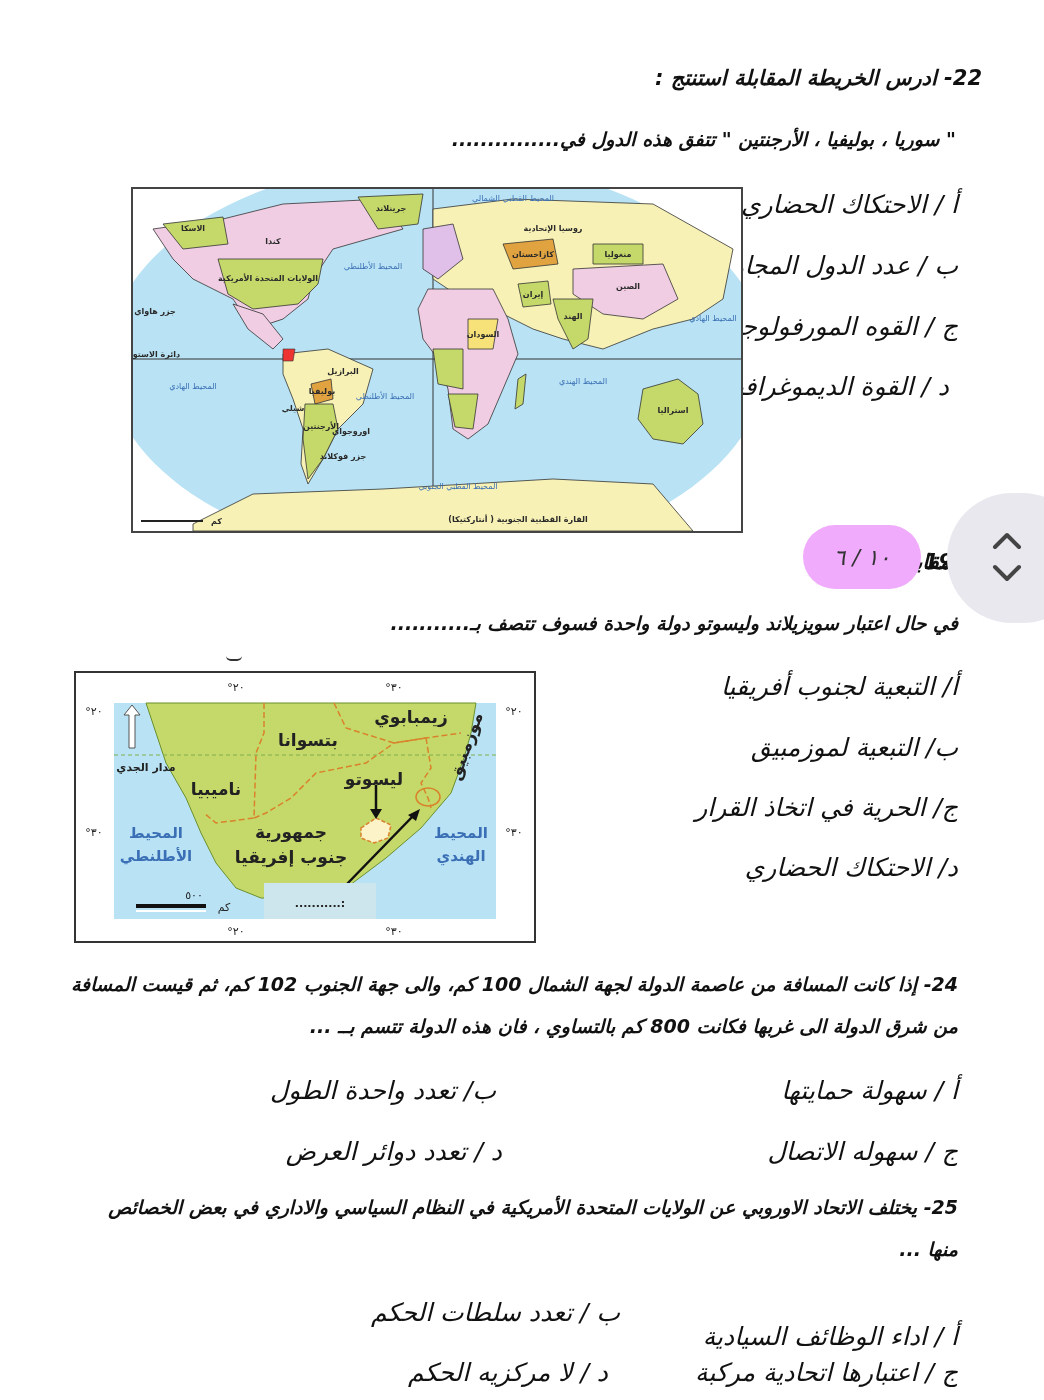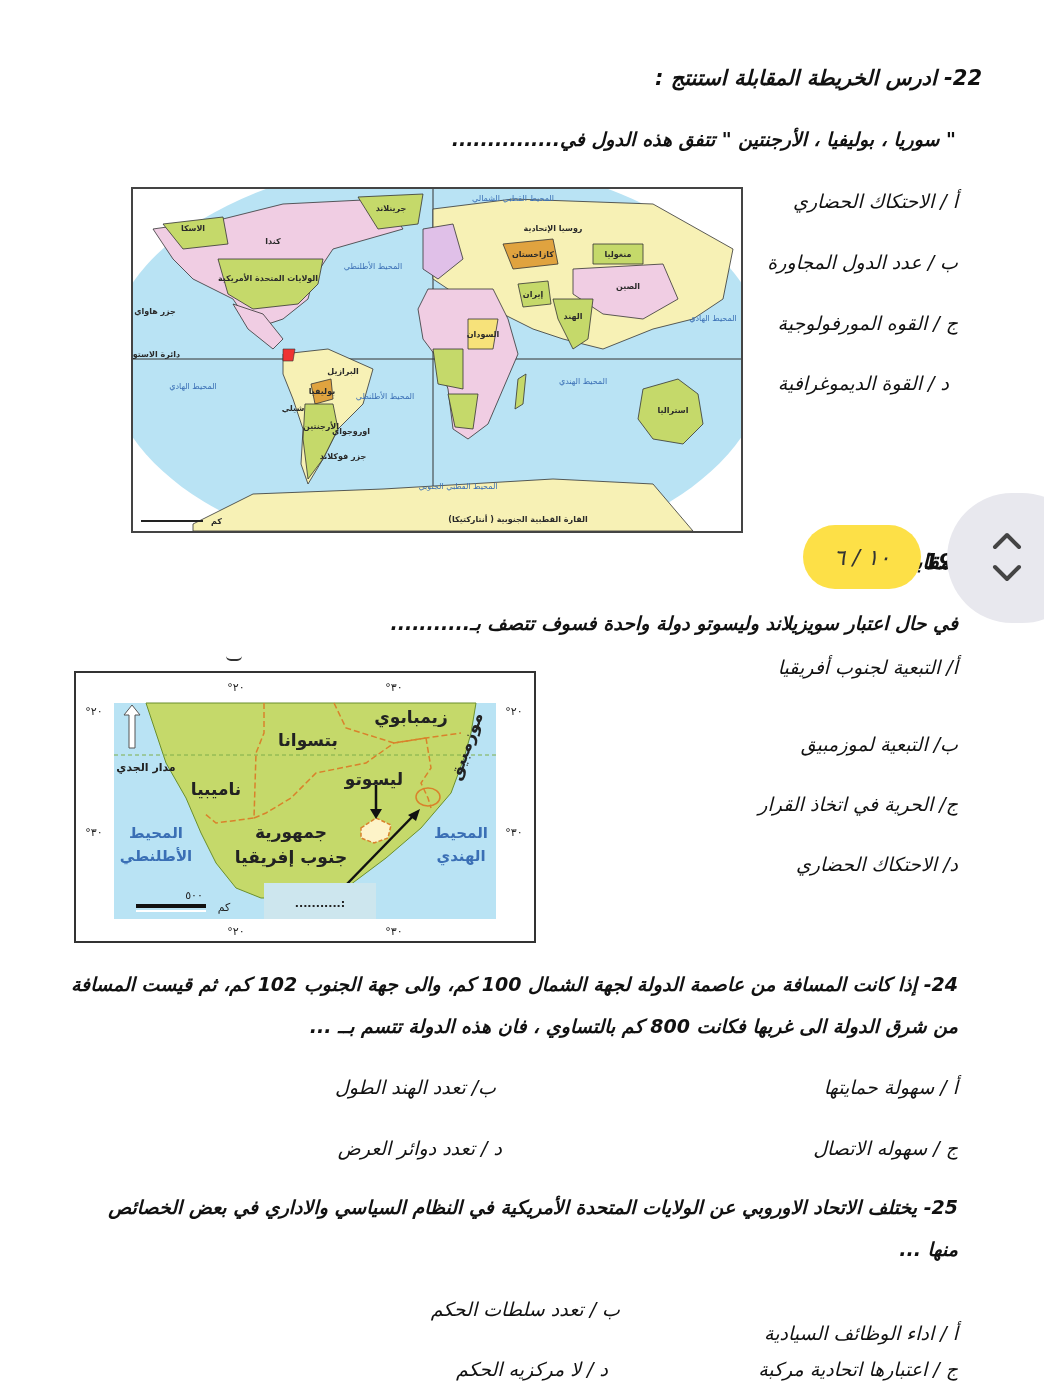--- a/index.html
+++ b/index.html
@@ -4,37 +4,37 @@
 <style>
   html, body { margin:0; padding:0; }
   body {
     width:1044px; height:1400px; background:#ffffff; position:relative; overflow:hidden;
     font-family:"DejaVu Sans","Liberation Sans",sans-serif; color:#111;
   }
   .abs { position:absolute; }
   .rtl { direction:rtl; unicode-bidi:plaintext; white-space:nowrap;font-style:italic; }
   .qtitle { font-weight:bold; font-size:21px; }
   .qline { font-weight:bold; font-size:19px; }
-  .opt { font-size:19px; }
+  .opt { font-size:25px; }
 
   
   .worldmap { left:131px; top:187px; width:608px; height:342px; border:2px solid #444; background:#fff; overflow:hidden; }
   .worldmap svg { display:block; }
   .wm-label { font-size:8px; fill:#2a2a2a; font-weight:bold; font-family:"DejaVu Sans",sans-serif; }
   .wm-ocean { font-size:8px; fill:#3a6fb5; font-family:"DejaVu Sans",sans-serif; }
 
   
   .safmap { left:74px; top:671px; width:458px; height:268px; border:2px solid #333; background:#fff; }
   .saf-label { font-size:17px; font-weight:bold; fill:#222; font-family:"DejaVu Sans",sans-serif; }
   .saf-ocean { font-size:15px; font-weight:bold; fill:#3a6fb5; font-family:"DejaVu Sans",sans-serif; }
   .saf-deg { font-size:11px; fill:#222; font-family:"DejaVu Sans",sans-serif; }
 
   
   .pill {
-    left:803px; top:525px; width:118px; height:64px; border-radius:32px; background:#fde047;
+    left:803px; top:525px; width:118px; height:64px; border-radius:32px; background:#f0abfc;
     display:flex; align-items:center; justify-content:center; font-size:22px; color:#333;
   }
   .scroller {
     left:947px; top:493px; width:140px; height:130px; border-radius:65px; background:#e8e8ee;
   }
 </style>
 </head>
 <body>
 
 <div class="abs rtl qtitle" style="right:62px; top:66px;">22- ادرس الخريطة المقابلة استنتج :</div>
@@ -118,21 +118,21 @@
 </div>
 
 <div class="abs rtl qtitle" style="right:62px; top:550px;">
   <span>ة المقابلة استنتج :</span>
   <span style="display:inline-block; width:120px;"></span>
 </div>
 <div class="abs rtl qtitle" style="left:924px; top:550px;">19</div>
 
 <div class="abs rtl qline" style="right:86px; top:612px;">في حال اعتبار سويزيلاند وليسوتو دولة واحدة فسوف تتصف بـ...........</div>
 
-<div class="abs rtl opt" style="right:86px; top:656px;">أ/ التبعية لجنوب أفريقيا</div>
+<div class="abs rtl opt" style="right:86px; top:672px;">أ/ التبعية لجنوب أفريقيا</div>
 <div class="abs rtl opt" style="right:86px; top:733px;">ب/ التبعية لموزمبيق</div>
 <div class="abs rtl opt" style="right:86px; top:793px;">ج/ الحرية في اتخاذ القرار</div>
 <div class="abs rtl opt" style="right:86px; top:853px;">د/ الاحتكاك الحضاري</div>
 
 <div class="abs" style="left:226px; top:656px; width:16px; height:3px; border-bottom:2px solid #333; border-radius:0 0 8px 8px;"></div>
 <div class="abs safmap">
   <svg width="458" height="268" viewBox="0 0 458 268" xmlns="http://www.w3.org/2000/svg">
     <rect x="38" y="30" width="382" height="216" fill="#b9e3f4"></rect>
 
     <path d="M70,30 L400,30 L395,60 L388,85 L375,120 L345,155 L310,185 L270,215 L230,225 L185,225 L160,215 L140,190 L125,160 L110,125 L90,90 Z" fill="#c5d96a" stroke="#6a8f2d" stroke-width="1"></path>
@@ -184,21 +184,21 @@
     <text class="saf-ocean" x="80" y="188" text-anchor="middle">الأطلنطي</text>
     <text class="saf-ocean" x="385" y="165" text-anchor="middle">المحيط</text>
     <text class="saf-ocean" x="385" y="188" text-anchor="middle">الهندي</text>
   </svg>
 </div>
 
 <div class="abs rtl qline" style="right:86px; top:973px;">24- إذا كانت المسافة من عاصمة الدولة لجهة الشمال 100 كم، والى جهة الجنوب 102 كم،  ثم قيست المسافة</div>
 <div class="abs rtl qline" style="right:86px; top:1015px;">من شرق الدولة الى غربها فكانت 800 كم بالتساوي ، فان هذه الدولة تتسم  بــ ...</div>
 
 <div class="abs rtl opt" style="right:86px; top:1076px;">أ / سهولة حمايتها</div>
-<div class="abs rtl opt" style="right:548px; top:1076px;">ب/ تعدد الهند الطول</div>
+<div class="abs rtl opt" style="right:548px; top:1076px;">ب/ تعدد واحدة الطول</div>
 <div class="abs rtl opt" style="right:86px; top:1137px;">ج / سهوله الاتصال</div>
 <div class="abs rtl opt" style="right:542px; top:1137px;">د / تعدد دوائر العرض</div>
 
 <div class="abs rtl qline" style="right:86px; top:1196px;">25- يختلف الاتحاد الاوروبي عن الولايات المتحدة الأمريكية في النظام السياسي والاداري في بعض الخصائص</div>
 <div class="abs rtl qline" style="right:86px; top:1238px;">منها ...</div>
 
 <div class="abs rtl opt" style="right:86px; top:1298px;margin-top:24px;">أ / اداء الوظائف السيادية</div>
 <div class="abs rtl opt" style="right:424px; top:1298px;text-align:center;">ب / تعدد سلطات الحكم</div>
 <div class="abs rtl opt" style="right:86px; top:1358px;">ج / اعتبارها اتحادية مركبة</div>
 <div class="abs rtl opt" style="right:436px; top:1358px;">د / لا مركزيه الحكم</div>

